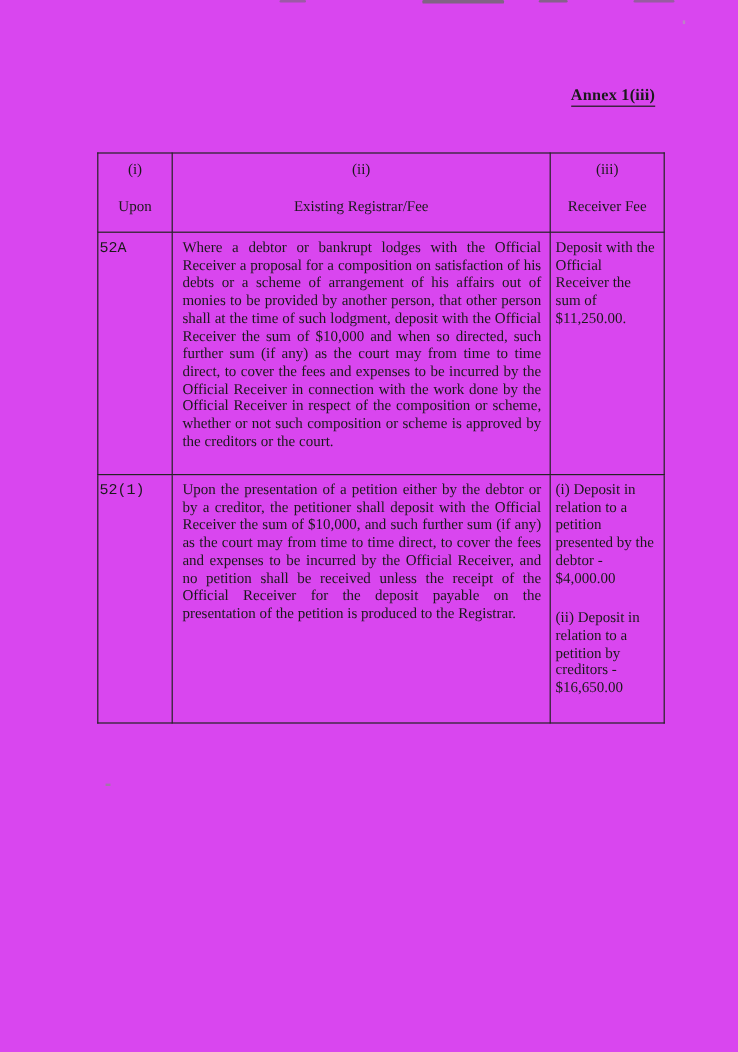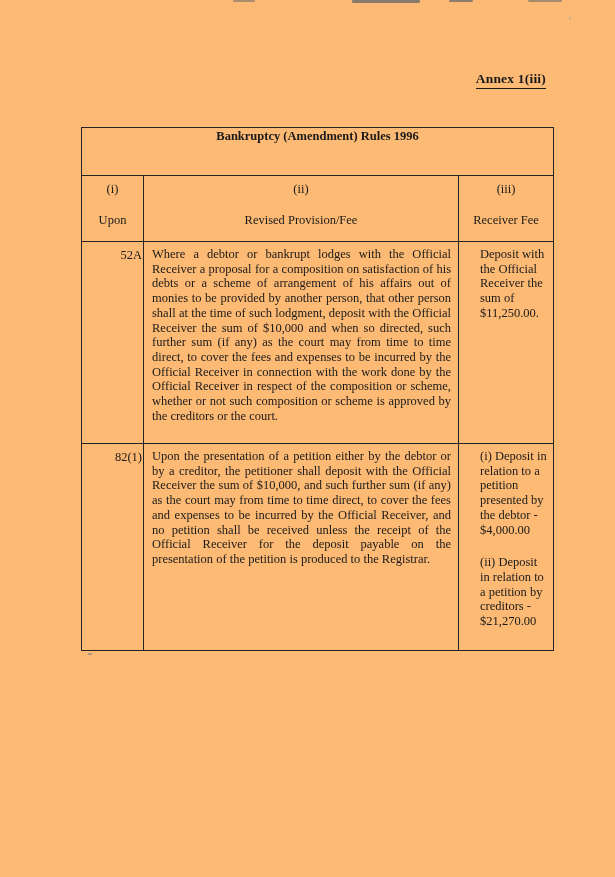--- a/index.html
+++ b/index.html
@@ -4,21 +4,21 @@
 <style>
   html, body {
     margin: 0;
     padding: 0;
     background: #e8e8e8;
   }
   .page {
     position: relative;
     width: 615px;
     height: 877px;
-    background: #fdba74;
+    background: #d946ef;
     font-family: "Liberation Serif", "DejaVu Serif", serif;
     color: #1a1a1a;
     overflow: hidden;
   }
   .annex {
     position: absolute;
     top: 71px;
     right: 69px;
     font-size: 13.5px;
     font-weight: bold;
@@ -50,29 +50,30 @@
   }
   tr.header-row td {
     height: 58px;
     text-align: center;
     padding-top: 6px;
   }
   .hdr-num { margin-bottom: 16px; }
   tr.data-row-1 td { height: 194px; }
   tr.data-row-2 td { height: 199px; }
   td.rule-cell {
-    text-align: right;
+    text-align: left;
     padding-top: 6px;
+    font-family: Liberation Mono, monospace;
   }
   td.provision-cell {
     padding: 5px 7px 0 8px;
     text-align: justify;
   }
   td.fee-cell {
-    padding: 5px 4px 0 21px;
+    padding: 5px 4px 0 4px;
   }
   td.fee-cell p {
     margin: 0 0 18px 0;
   }
   
   .smudge {
     position: absolute;
     background: #6a6a6a;
     border-radius: 1px;
   }
@@ -91,53 +92,50 @@
   <div class="annex">Annex 1(iii)</div>
 
   <table class="rules-table">
     <colgroup>
       <col style="width:62px">
       <col style="width:315px">
       <col style="width:95px">
     </colgroup>
 
     <tbody>
-        <tr class="title-row">
-      <td class="title-cell" colspan="3">Bankruptcy (Amendment) Rules 1996</td>
-    </tr>
 
     <tr class="header-row">
       <td>
         <div class="hdr-num">(i)</div>
         <div class="hdr-label">Upon</div>
       </td>
       <td>
         <div class="hdr-num">(ii)</div>
-        <div class="hdr-label">Revised Provision/Fee</div>
+        <div class="hdr-label">Existing Registrar/Fee</div>
       </td>
       <td>
         <div class="hdr-num">(iii)</div>
         <div class="hdr-label">Receiver Fee</div>
       </td>
     </tr>
 
     <tr class="data-row-1">
       <td class="rule-cell">52A</td>
       <td class="provision-cell">Where a debtor or bankrupt lodges with the Official Receiver a proposal for a composition on satisfaction of his debts or a scheme of arrangement of his affairs out of monies to be provided by another person, that other person shall at the time of such lodgment, deposit with the Official Receiver the sum of $10,000 and when so directed, such further sum (if any) as the court may from time to time direct, to cover the fees and expenses to be incurred by the Official Receiver in connection with the work done by the Official Receiver in respect of the composition or scheme, whether or not such composition or scheme is approved by the creditors or the court.</td>
       <td class="fee-cell">
         <p>Deposit with the Official Receiver the sum of $11,250.00.</p>
       </td>
     </tr>
 
     <tr class="data-row-2">
-      <td class="rule-cell">82(1)</td>
+      <td class="rule-cell">52(1)</td>
       <td class="provision-cell">Upon the presentation of a petition either by the debtor or by a creditor, the petitioner shall deposit with the Official Receiver the sum of $10,000, and such further sum (if any) as the court may from time to time direct, to cover the fees and expenses to be incurred by the Official Receiver, and no petition shall be received unless the receipt of the Official Receiver for the deposit payable on the presentation of the petition is produced to the Registrar.</td>
       <td class="fee-cell">
         <p>(i) Deposit in relation to a petition presented by the debtor - $4,000.00</p>
-        <p>(ii) Deposit in relation to a petition by creditors - $21,270.00</p>
+        <p>(ii) Deposit in relation to a petition by creditors - $16,650.00</p>
       </td>
     </tr>
   </tbody>
     </table>
 
   <div class="smudge s1"></div>
   <div class="smudge s2"></div>
   <div class="smudge s3"></div>
   <div class="smudge s4"></div>
   <div class="speck1"></div>

